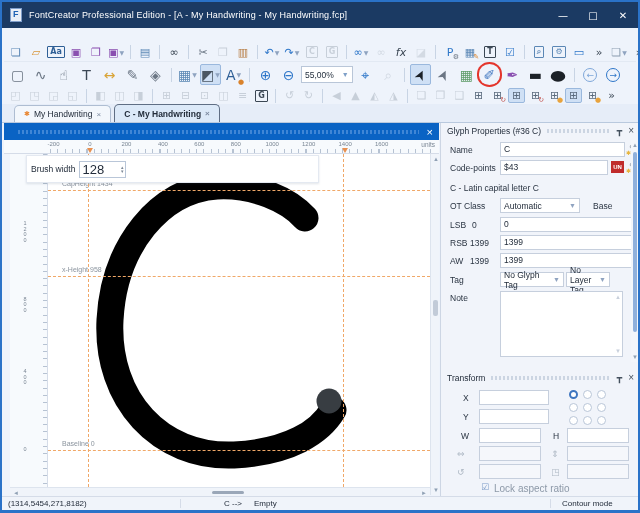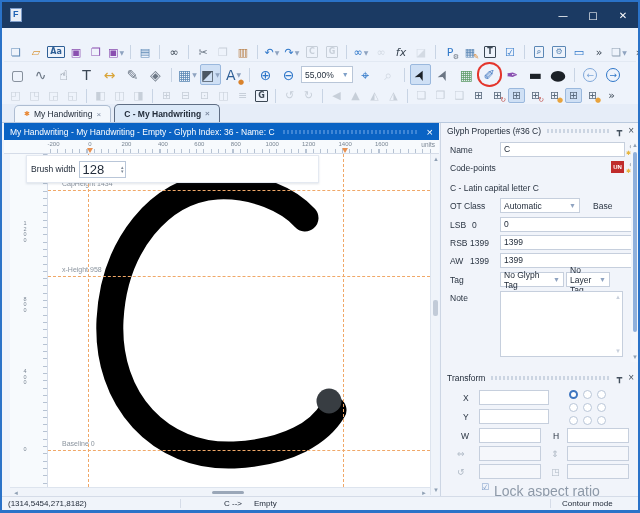--- a/index.html
+++ b/index.html
@@ -88,33 +88,34 @@
   .wand:after{content:"✱";position:absolute;left:-3px;bottom:-2px;font-size:6px;color:#e8b53d;}
   .unbadge{position:absolute;width:13px;height:12px;background:#c02b2b;color:#fff;font-size:6px;font-weight:bold;display:flex;align-items:center;justify-content:center;}
   .pscroll{position:absolute;right:1px;top:17px;bottom:8px;width:8px;background:#f3f6fb;}
   .pscroll .th{position:absolute;left:2px;top:12px;height:180px;width:4px;background:#8fb0dc;border-radius:2px;}
   .notearea{position:absolute;background:#fff;border:1px solid #c6cfdd;}
   .notearea .sa{position:absolute;right:1px;font-size:6px;color:#c8d0dc;line-height:6px;}
   .radio{position:absolute;width:9px;height:9px;border:1px solid #b9c6d8;border-radius:50%;background:#fff;}
   .radio.sel{border:2px solid #3f76c0;}
   .ticon{position:absolute;font-size:9px;color:#aeb8c4;font-family:"DejaVu Sans",sans-serif;}
   .chk{position:absolute;font-size:9px;color:#7f9dc9;font-family:"DejaVu Sans",sans-serif;}
-  .chklbl{position:absolute;font-size:14px;color:#8d99a8;}
+  .chklbl{position:absolute;font-size:10px;color:#8d99a8;}
   
   .statusbar{position:absolute;left:0;right:0;bottom:0;height:14px;background:#f0f4fa;border-top:1px solid #d5dce8;}
   .statusbar span{position:absolute;top:2px;font-size:8px;color:#222c3a;}
   .sdiv{position:absolute;top:2px;bottom:2px;width:1px;background:#d5dce8;}
 </style>
 </head>
 <body>
 
 <div class="win">
 
   <div class="titlebar">
     <span class="appicon"></span>
+    <span class="titletext">FontCreator Professional Edition - [A - My Handwriting - My Handwriting.fcp]</span>
     <span class="wincontrols">
       <span class="wbtn">—</span>
       <span class="wbtn">□</span>
       <span class="wbtn">✕</span>
     </span>
   </div>
 
 
   <div class="tb" id="toolbar1">
       <span class="tbi">
@@ -410,21 +411,20 @@
         <span>My Handwriting</span>
         <span class="x">×</span>
       </span>
       <span class="tab active">
         <span>C - My Handwriting</span>
         <span class="x">×</span>
       </span>
     </div>
 
   <div class="doctitle">
-    <span class="t">My Handwriting - My Handwriting - Empty - Glyph Index: 36 - Name: C</span>
     <span class="grip"></span>
     <span class="x">×</span>
   </div>
 
   <div class="hruler" id="hruler">
     <span class="tks"></span>
     <span class="units">units</span>
   <span class="hrnum" style="left: 37.546px;">-200</span>
       <span class="hrnum" style="left: 74px;">0</span>
       <span class="hrnum" style="left: 110.454px;">200</span>
@@ -491,20 +491,21 @@
     <div class="phead">
       <span class="t">Glyph Properties (#36 C)</span>
       <span class="grip"></span>
       <span class="pin">┳</span>
       <span class="x">×</span>
     </div>
     <span class="flabel" style="left:9px;top:22px">Name</span>
     <span class="finput" style="left:59px;top:19px;width:125px">C</span>
     <span class="wand" style="left:188px;top:20px">✎</span>
     <span class="flabel" style="left:9px;top:40px">Code-points</span>
+    <span class="finput" style="left:59px;top:37px;width:108px">$43</span>
     <span class="unbadge" style="left:170px;top:38px">UN</span>
     <span class="wand" style="left:188px;top:38px">✎</span>
     <span class="flabel" style="left:9px;top:60px">C - Latin capital letter C</span>
     <span class="flabel" style="left:9px;top:78px">OT Class</span>
     <span class="fsel" style="left:59px;top:75px;width:80px">
       <span>Automatic</span>
         <span class="dd">▼</span>
     </span>
     <span class="fstatic" style="left:152px;top:78px">Base</span>
     <span class="flabel" style="left:9px;top:97px">LSB</span>

